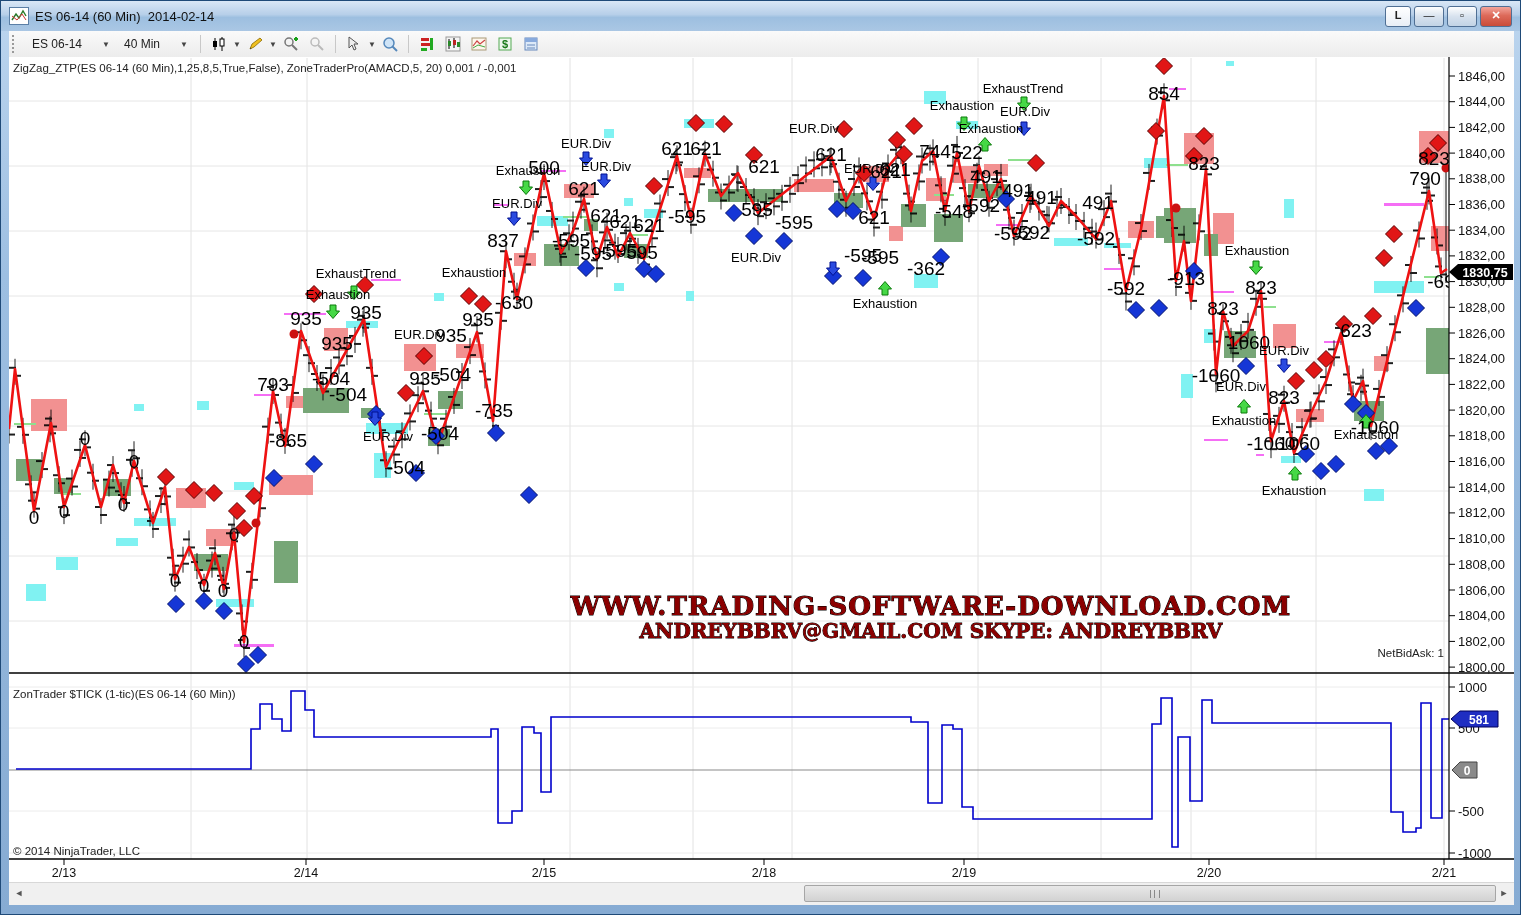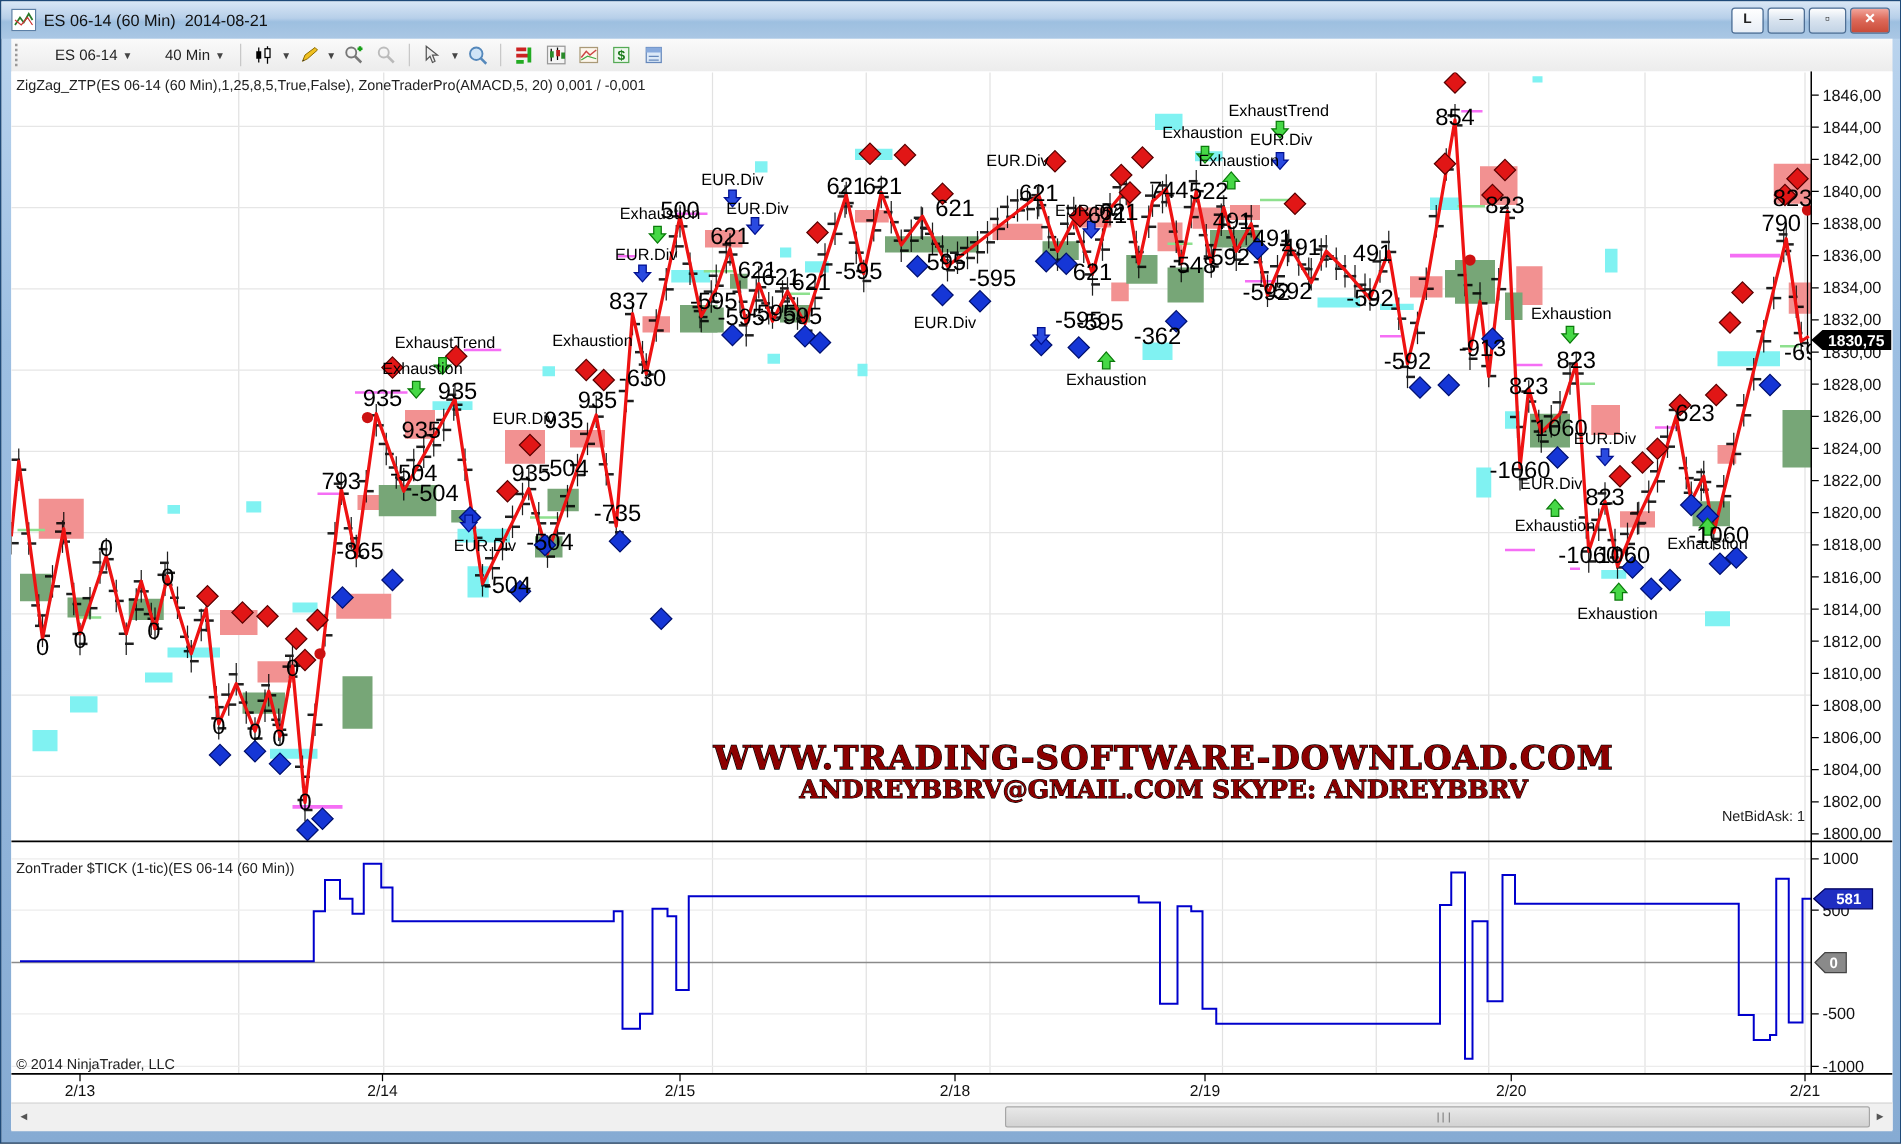--- a/index.html
+++ b/index.html
@@ -12,21 +12,21 @@
   .app-icon svg{position:absolute;left:0;top:0;}
   .title-text{font-size:13px;color:#111;white-space:pre;}
   .winbtns{margin-left:auto;display:flex;gap:3px;padding-right:8px;}
   .wbtn{width:28px;height:19px;border:1px solid #4f6f94;border-radius:3px;font-size:11px;line-height:17px;
     text-align:center;color:#222;background:linear-gradient(180deg,#fefefe,#d7e2ee 50%,#c2d3e5);cursor:default;}
   .wbtn.special{width:24px;font-weight:bold;background:linear-gradient(180deg,#ffffff,#e8eef6);}
   .wbtn.close{width:30px;background:linear-gradient(180deg,#f2a59b,#dd6a5a 45%,#c94b38);color:#fff;font-weight:bold;}
   .toolbar{position:absolute;left:8px;top:30px;width:1505px;height:26px;background:linear-gradient(180deg,#fafafa,#ececec);
     border-bottom:1px solid #d0d0d0;display:flex;align-items:center;font-size:12px;color:#222;}
   .tgrip{width:7px;height:18px;margin:0 4px 0 3px;border-left:2px dotted #9a9a9a;}
-  .tsel{display:flex;align-items:center;gap:4px;padding:2px 6px;border:1px solid transparent;border-radius:2px;margin-left:12px;}
+  .tsel{display:flex;align-items:center;gap:20px;padding:2px 6px;border:1px solid transparent;border-radius:2px;}
   .tarrow{font-size:8px;color:#444;}
   .tsep{width:1px;height:18px;background:#c8c8c8;margin:0 5px;}
   .tbtn{width:24px;height:22px;display:flex;align-items:center;justify-content:center;border:1px solid transparent;border-radius:2px;}
   .tbtn-arrow{width:10px;height:22px;display:flex;align-items:center;justify-content:center;font-size:8px;color:#444;}
   .client{position:absolute;left:8px;top:56px;width:1505px;height:847px;background:#fff;}
   .scrollbar{position:absolute;left:0;top:825px;width:1505px;height:22px;background:#f0f0f0;border-top:1px solid #d8d8d8;}
   .sb-arrow{position:absolute;top:2px;width:16px;height:17px;color:#555;font-size:9px;line-height:17px;text-align:center;}
   .sb-thumb{position:absolute;top:2px;height:17px;background:linear-gradient(180deg,#e8e8e8,#d2d2d2);
     border:1px solid #a6a6a6;border-radius:2px;box-sizing:border-box;}
   .sb-grip{position:absolute;left:50%;top:4px;width:8px;height:8px;
@@ -37,21 +37,21 @@
 <body>
 
 <div class="window">
   <div class="titlebar">
     <div class="app-icon">
       <svg width="18" height="16">
           <polyline points="2,12 6,6 9,10 13,3 16,8" fill="none" stroke="#2a7a2a" stroke-width="1.4"></polyline>
           <polyline points="2,8 7,12 12,6 16,12" fill="none" stroke="#cc3333" stroke-width="1"></polyline>
         </svg>
     </div>
-    <span class="title-text">ES 06-14 (60 Min)  2014-08-21</span>
+    <span class="title-text">ES 06-14 (60 Min)  2014-02-14</span>
     <div class="winbtns">
       <div class="wbtn special">L</div>
       <div class="wbtn">—</div>
       <div class="wbtn">▫</div>
       <div class="wbtn close">✕</div>
     </div>
   </div>
 
   <div class="toolbar">
     <div class="tgrip"></div>

